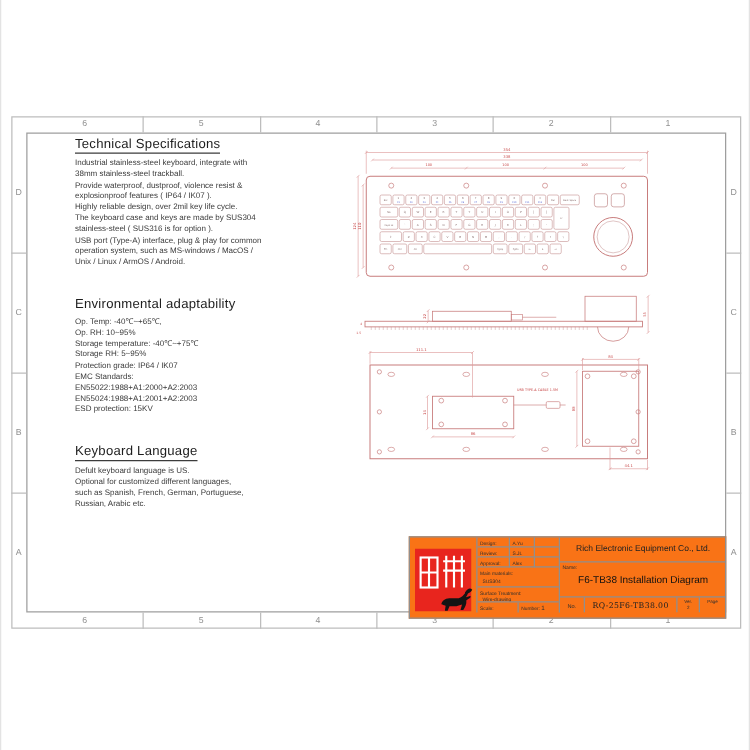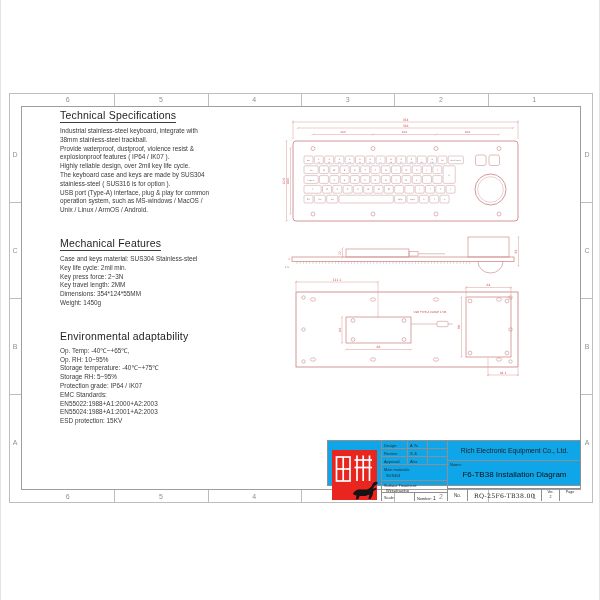--- a/index.html
+++ b/index.html
@@ -10,22 +10,22 @@
   #sheet-inner{position:absolute;left:20px;top:106px;width:560px;height:384px;border:1px solid #9e9e9e;box-sizing:border-box}
   .zone{position:absolute;color:#909090;font-size:7px;display:flex;align-items:center;justify-content:center}
   .ztick{position:absolute;background:#bdbdbd}
   #left-col{position:absolute;left:59px;top:105px;width:235px}
   .sec{margin-bottom:18px}
   .sec-title{font-size:10.5px;color:#1d1d1d;margin-bottom:4px;display:inline-block;
              border-bottom:1px solid #3c3c3c;padding-bottom:1px;letter-spacing:.2px}
   .sec-title.nounder{border-bottom:none}
   .sec-line{font-size:6.4px;color:#3a3a3a;line-height:8.8px;white-space:nowrap}
   #drawing-svg{position:absolute;left:0;top:0;pointer-events:none;font-family:"DejaVu Sans",sans-serif}
-  #title-block{position:absolute;left:326px;top:440px;width:254px;height:46px;
-               border:1px solid #8f8f8f;box-sizing:border-box;background:#0ea5e9}
+  #title-block{position:absolute;left:326px;top:429px;width:254px;height:66px;
+               border:1px solid #8f8f8f;box-sizing:border-box;background:#f97316}
   .tb{position:absolute;box-sizing:border-box;color:#2e2e2e;overflow:hidden}
   .br{border-right:1px solid #8f8f8f}.bb{border-bottom:1px solid #8f8f8f}.bl{border-left:1px solid #8f8f8f}
   .lbl{font-size:3.9px;padding:1.5px 0 0 2px}
   .cc{display:flex;align-items:center;justify-content:center}
   #tb-company{font-size:6.8px;color:#222}
   #tb-name{font-size:8px;color:#111;text-align:center;margin-top:9px}
   #tb-name-label{position:absolute;left:2px;top:1px;font-size:4px}
   #tb-no{font-size:4.5px}
   #tb-number{font-size:6.2px;font-family:"DejaVu Serif",serif;letter-spacing:.3px;color:#222}
   .vp{font-size:3.6px;text-align:center;line-height:5.5px;padding-top:0.5px}
@@ -71,22 +71,22 @@
       <div class="ztick" style="left:8px;top:202px;width:12px;height:1px"></div>
       <div class="ztick" style="left:580px;top:202px;width:12px;height:1px"></div>
       <div class="ztick" style="left:8px;top:298px;width:12px;height:1px"></div>
       <div class="ztick" style="left:580px;top:298px;width:12px;height:1px"></div>
       <div class="ztick" style="left:8px;top:394px;width:12px;height:1px"></div>
       <div class="ztick" style="left:580px;top:394px;width:12px;height:1px"></div>
     </div>
 
   <div id="left-col">
       <div class="sec"><div class="sec-title">Technical Specifications</div><div class="sec-line">Industrial stainless-steel keyboard, integrate with</div><div class="sec-line">38mm stainless-steel trackball.</div><div class="sec-line">Provide waterproof, dustproof, violence resist &amp;</div><div class="sec-line">explosionproof features ( IP64 / IK07 ).</div><div class="sec-line">Highly reliable design, over 2mil key life cycle.</div><div class="sec-line">The keyboard case and keys are made by SUS304</div><div class="sec-line">stainless-steel ( SUS316 is for option ).</div><div class="sec-line">USB port (Type-A) interface, plug &amp; play for common</div><div class="sec-line">operation system, such as MS-windows / MacOS /</div><div class="sec-line">Unix / Linux / ArmOS / Android.</div></div>
-      <div class="sec"><div class="sec-title">Mechanical Features</div><div class="sec-line">Case and keys material: SUS304 Stainless-steel</div><div class="sec-line">Key life cycle: 2mil min.</div><div class="sec-line">Key press force: 2~3N</div><div class="sec-line">Key travel length: 2MM</div><div class="sec-line">Dimensions: 354*124*55MM</div><div class="sec-line">Weight: 1450g</div></div>
       <div class="sec"><div class="sec-title nounder">Environmental adaptability</div><div class="sec-line">Op. Temp: -40℃~+65℃,</div><div class="sec-line">Op. RH: 10~95%</div><div class="sec-line">Storage temperature: -40℃~+75℃</div><div class="sec-line">Storage RH: 5~95%</div><div class="sec-line">Protection grade: IP64 / IK07</div><div class="sec-line">EMC Standards:</div><div class="sec-line">EN55022:1988+A1:2000+A2:2003</div><div class="sec-line">EN55024:1988+A1:2001+A2:2003</div><div class="sec-line">ESD protection: 15KV</div></div>
+      <div class="sec"><div class="sec-title">Keyboard Language</div><div class="sec-line">Defult keyboard language is US.</div><div class="sec-line">Optional for customized different languages,</div><div class="sec-line">such as Spanish, French, German, Portuguese,</div><div class="sec-line">Russian, Arabic etc.</div></div>
     </div>
 
   <svg id="drawing-svg" width="600" height="600" viewBox="0 0 600 600">
       <g>
         <rect x="292" y="141" width="225" height="80" rx="3" fill="none" stroke="#c87c7c" stroke-width="0.8"></rect>
         <circle cx="312" cy="148.5" r="2" fill="none" stroke="#c87c7c" stroke-width="0.55"></circle>
         <circle cx="312" cy="214" r="2" fill="none" stroke="#c87c7c" stroke-width="0.55"></circle>
         <circle cx="372" cy="148.5" r="2" fill="none" stroke="#c87c7c" stroke-width="0.55"></circle>
         <circle cx="372" cy="214" r="2" fill="none" stroke="#c87c7c" stroke-width="0.55"></circle>
         <circle cx="435" cy="148.5" r="2" fill="none" stroke="#c87c7c" stroke-width="0.55"></circle>

